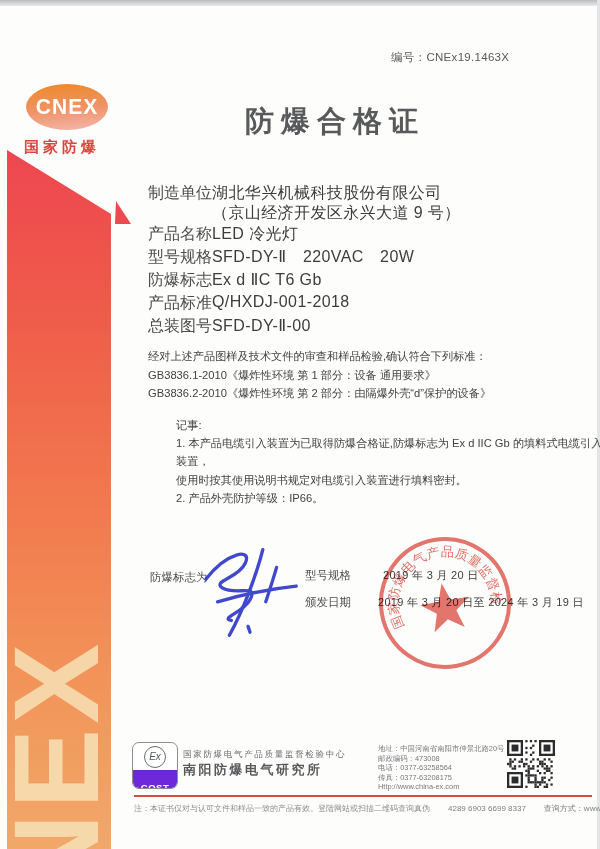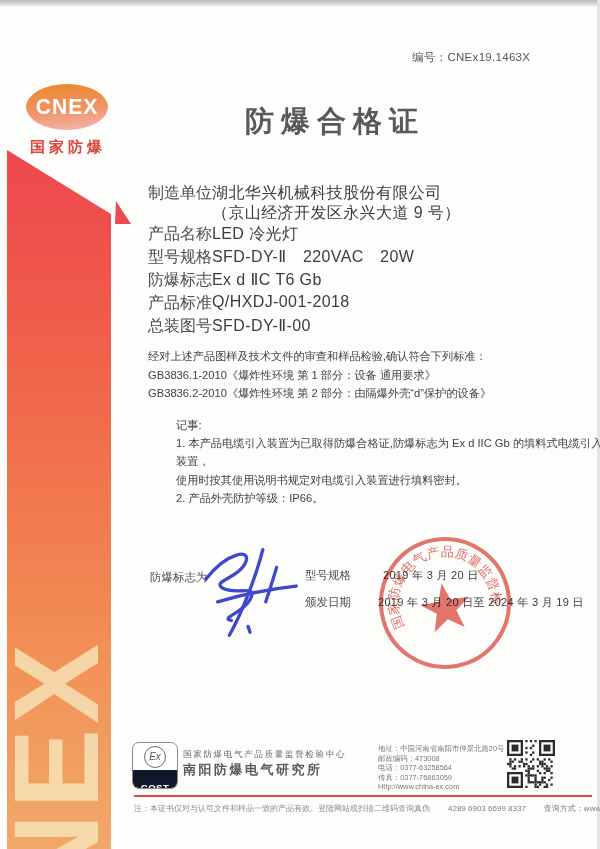--- a/index.html
+++ b/index.html
@@ -9,34 +9,34 @@
     background:linear-gradient(180deg,#b9bcc0,#e9eaeb);}
   .scan-edge-right{position:absolute;right:0;top:0;width:3px;height:849px;background:#e3e4e5;}
 
   
   .logo-box{position:absolute;left:24px;top:82px;width:92px;height:80px;}
   .logo-ellipse{position:absolute;left:2px;top:2px;width:82px;height:46px;border-radius:50%;
     background:linear-gradient(175deg,#ee8a33 10%,#ef9468 55%,#f3b3a6 95%);
     display:flex;align-items:center;justify-content:center;}
   .logo-ellipse span{color:#fff;font-weight:bold;font-size:21px;letter-spacing:1px;
     font-family:"Liberation Sans",sans-serif;transform:scaleY(1.05);}
-  .logo-caption{position:absolute;left:0px;top:56px;width:88px;text-align:center;
+  .logo-caption{position:absolute;left:0px;top:56px;width:88px;
     color:#d9473d;font-size:15px;font-weight:bold;letter-spacing:4px;white-space:nowrap;}
 
   .banner{position:absolute;left:7px;top:150px;width:104px;height:699px;
     background:linear-gradient(180deg,#ee4750 0%,#ef5a4a 22%,#f27a4e 52%,#f29459 76%,#f1a869 100%);
     clip-path:polygon(0 0,100% 64px,100% 100%,0 100%);overflow:hidden;}
   .banner-vtext{position:absolute;left:-10px;top:842px;width:520px;line-height:118px;
     font-size:120px;font-weight:bold;letter-spacing:5px;color:rgba(247,228,186,0.82);
     transform:rotate(-90deg);transform-origin:0 0;font-family:"Liberation Sans",sans-serif;}
   .banner-sliver{position:absolute;left:115px;top:201px;width:16px;height:23px;background:#ed4950;
     clip-path:polygon(6% 0,100% 100%,0 100%);}
 
   
-  .cert-no{position:absolute;left:412px;top:50px;font-size:11.5px;color:#56585a;letter-spacing:.3px;text-align:right;}
+  .cert-no{position:absolute;left:391px;top:50px;font-size:11.5px;color:#56585a;letter-spacing:.3px;text-align:right;}
   .title{position:absolute;left:0;top:102px;width:600px;text-align:center;padding-left:70px;box-sizing:border-box;
     font-size:29px;font-weight:bold;color:#58595a;letter-spacing:7px;}
   .lblcell{position:absolute;left:148px;font-size:16px;color:#4c4d4e;}
   .valcell{position:absolute;left:212px;font-size:16px;color:#3c3d3e;letter-spacing:.4px;}
 
   .std{position:absolute;left:148px;top:347px;font-size:11.2px;color:#414243;line-height:18.6px;white-space:nowrap;}
   .notes{position:absolute;left:148px;top:416px;width:432px;font-size:11.2px;color:#414243;line-height:18.2px;margin-left:28px;}
 
   
   .signoff-lbl{position:absolute;font-size:11.5px;color:#4c4d4e;white-space:nowrap;}
@@ -44,21 +44,21 @@
   .signature{position:absolute;left:192px;top:538px;width:118px;height:102px;}
   .stamp{position:absolute;left:375px;top:533px;width:140px;height:140px;opacity:.82;
     mix-blend-mode:multiply;transform:rotate(-10deg);pointer-events:none;}
 
   
   .excqst{position:absolute;left:132px;top:742px;width:46px;height:47px;border:1.5px solid #8a8c8e;
     border-radius:7px;overflow:hidden;background:#fff;box-sizing:border-box;}
   .excqst .top{height:27px;display:flex;align-items:center;justify-content:center;}
   .excqst .exring{width:22px;height:22px;border:1.6px solid #6b6d6f;border-radius:50%;
     display:flex;align-items:center;justify-content:center;font-size:10px;color:#55575a;font-style:italic;box-sizing:border-box;}
-  .excqst .bot{height:34px;background:#0f172a;color:#fff;display:flex;align-items:center;justify-content:center;
+  .excqst .bot{height:34px;background:#6d28d9;color:#fff;display:flex;align-items:center;justify-content:center;
     font-size:9.5px;font-weight:bold;letter-spacing:.5px;}
   .center-name{position:absolute;left:183px;top:749px;font-size:8.6px;color:#6a6c6e;letter-spacing:1.6px;white-space:nowrap;}
   .institute-name{position:absolute;left:183px;top:761px;font-size:13px;color:#58595b;font-weight:600;
     letter-spacing:2.5px;white-space:nowrap;}
   .contact{position:absolute;left:378px;top:744px;font-size:7.4px;color:#77797b;line-height:9.6px;white-space:nowrap;}
   .qr{position:absolute;left:507px;top:740px;width:48px;height:48px;}
   .redline{position:absolute;left:134px;top:795px;width:458px;height:2px;background:#d84a42;}
   .footnote{position:absolute;left:134px;top:803px;width:460px;font-size:8px;color:#8b8d8f;white-space:nowrap;}
   .footnote b{font-weight:normal;color:#7e8082;margin-left:18px;}
 </style>
@@ -150,21 +150,21 @@
     </div>
     <div class="bot">CQST</div>
   </div>
   <div class="center-name">国家防爆电气产品质量监督检验中心</div>
   <div class="institute-name">南阳防爆电气研究所</div>
 
   <div class="contact">
     <div>地址：中国河南省南阳市仲景北路20号</div>
     <div>邮政编码：473008</div>
     <div>电话：0377-63258564</div>
-    <div>传真：0377-76863059</div>
+    <div>传真：0377-63208175</div>
     <div>Http://www.china-ex.com</div>
   </div>
 
   <svg class="qr" id="qr" viewBox="0 0 48.3 48.3" fill="#2a2b2c">
       <rect x="18.4" y="0.0" width="2.3" height="2.3"></rect>
       <rect x="23.0" y="0.0" width="2.3" height="2.3"></rect>
       <rect x="27.6" y="0.0" width="2.3" height="2.3"></rect>
       <rect x="25.3" y="4.6" width="2.3" height="2.3"></rect>
       <rect x="18.4" y="6.9" width="2.3" height="2.3"></rect>
       <rect x="23.0" y="6.9" width="2.3" height="2.3"></rect>

